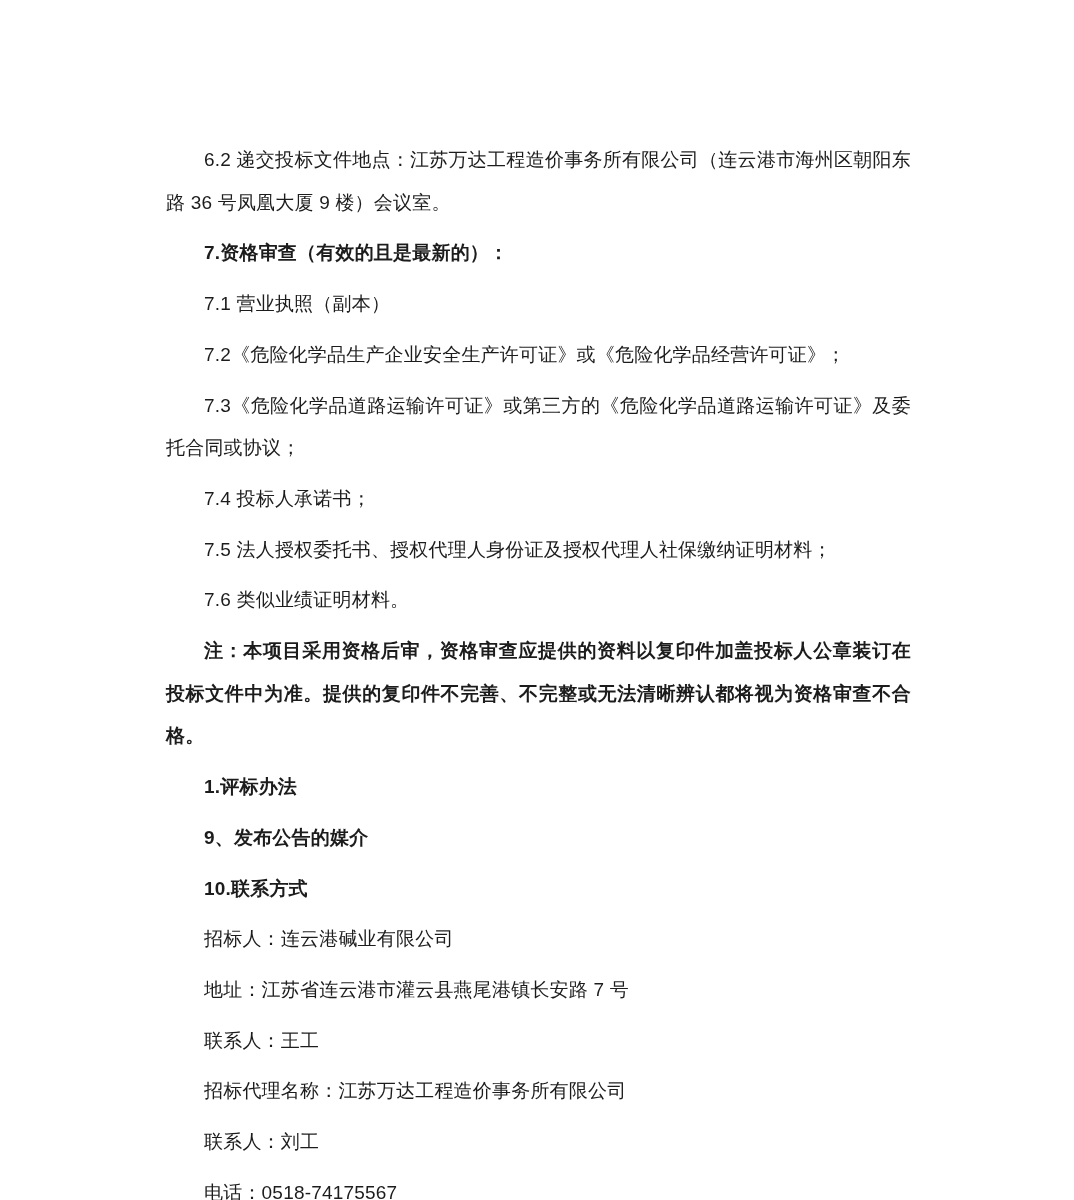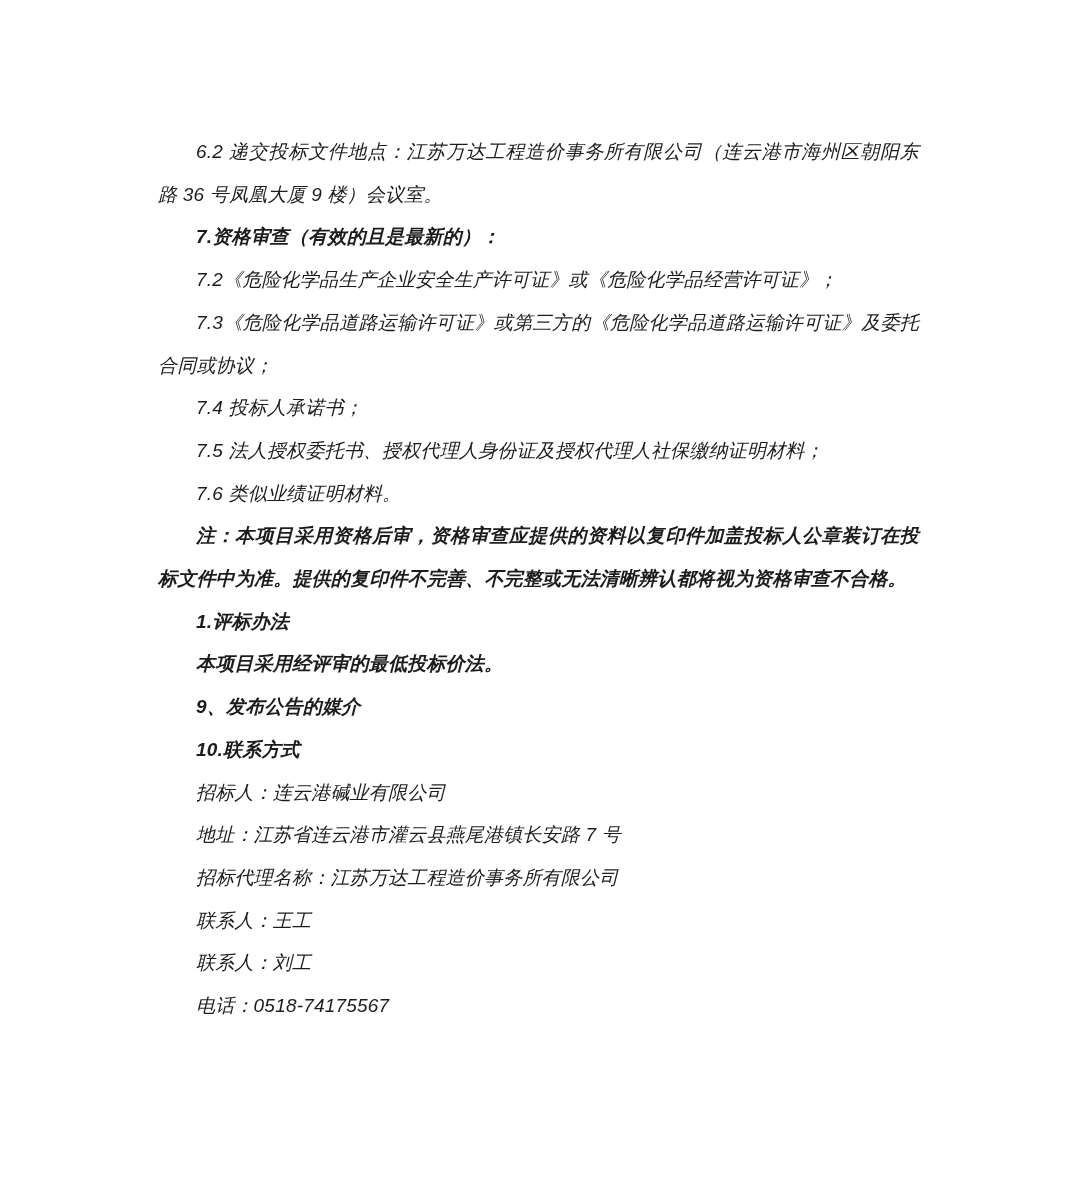--- a/index.html
+++ b/index.html
@@ -27,52 +27,51 @@
     left: 158px;
     top: 131px;
     width: 761px;
     color: #1c1c1c;
     font-size: 19px;
     line-height: 42.7px;
     text-align: justify;
     letter-spacing: 0.2px;
   }
   .doc-body p {
-    margin: 0;
+    margin: 8px;
     padding: 0;
     text-indent: 2em;
     font-weight: 400;
-    font-style: italic;
   }
   .doc-body .b {
     font-weight: 700;
   }
   .doc-body .u {
     text-decoration: underline;
     text-decoration-thickness: 2px;
     text-underline-offset: 5px;
   }
 </style>
 </head>
 <body>
 
 <div class="page">
   <div class="doc-body">
       <p><span>6.2 递交投标文件地点：江苏万达工程造价事务所有限公司（连云港市海州区朝阳东路 36 号凤凰大厦 9 楼）会议室。</span></p>
       <p><span class="b">7.资格审查（有效的且是最新的）：</span></p>
+      <p><span>7.1 营业执照（副本）</span></p>
       <p><span>7.2《危险化学品生产企业安全生产许可证》或《危险化学品经营许可证》；</span></p>
       <p><span>7.3《危险化学品道路运输许可证》或第三方的《危险化学品道路运输许可证》及委托合同或协议；</span></p>
       <p><span>7.4 投标人承诺书；</span></p>
       <p><span>7.5 法人授权委托书、授权代理人身份证及授权代理人社保缴纳证明材料；</span></p>
       <p><span>7.6 类似业绩证明材料。</span></p>
       <p><span class="b">注：本项目采用资格后审，资格审查应提供的资料以复印件加盖投标人公章装订在投标文件中为准。提供的复印件不完善、不完整或无法清晰辨认都将视为资格审查不合格。</span></p>
       <p><span class="b">1.评标办法</span></p>
-      <p><span class="b">本项目采用经评审的最低投标价法。</span></p>
       <p><span class="b">9、发布公告的媒介</span></p>
       <p><span class="b">10.联系方式</span></p>
       <p><span>招标人：连云港碱业有限公司</span></p>
       <p><span>地址：江苏省连云港市灌云县燕尾港镇长安路 7 号</span></p>
+      <p><span>联系人：王工</span></p>
       <p><span>招标代理名称：江苏万达工程造价事务所有限公司</span></p>
-      <p><span>联系人：王工</span></p>
       <p><span>联系人：刘工</span></p>
       <p><span>电话：0518-74175567</span></p>
     </div>
 </div>
 
 </body></html>

